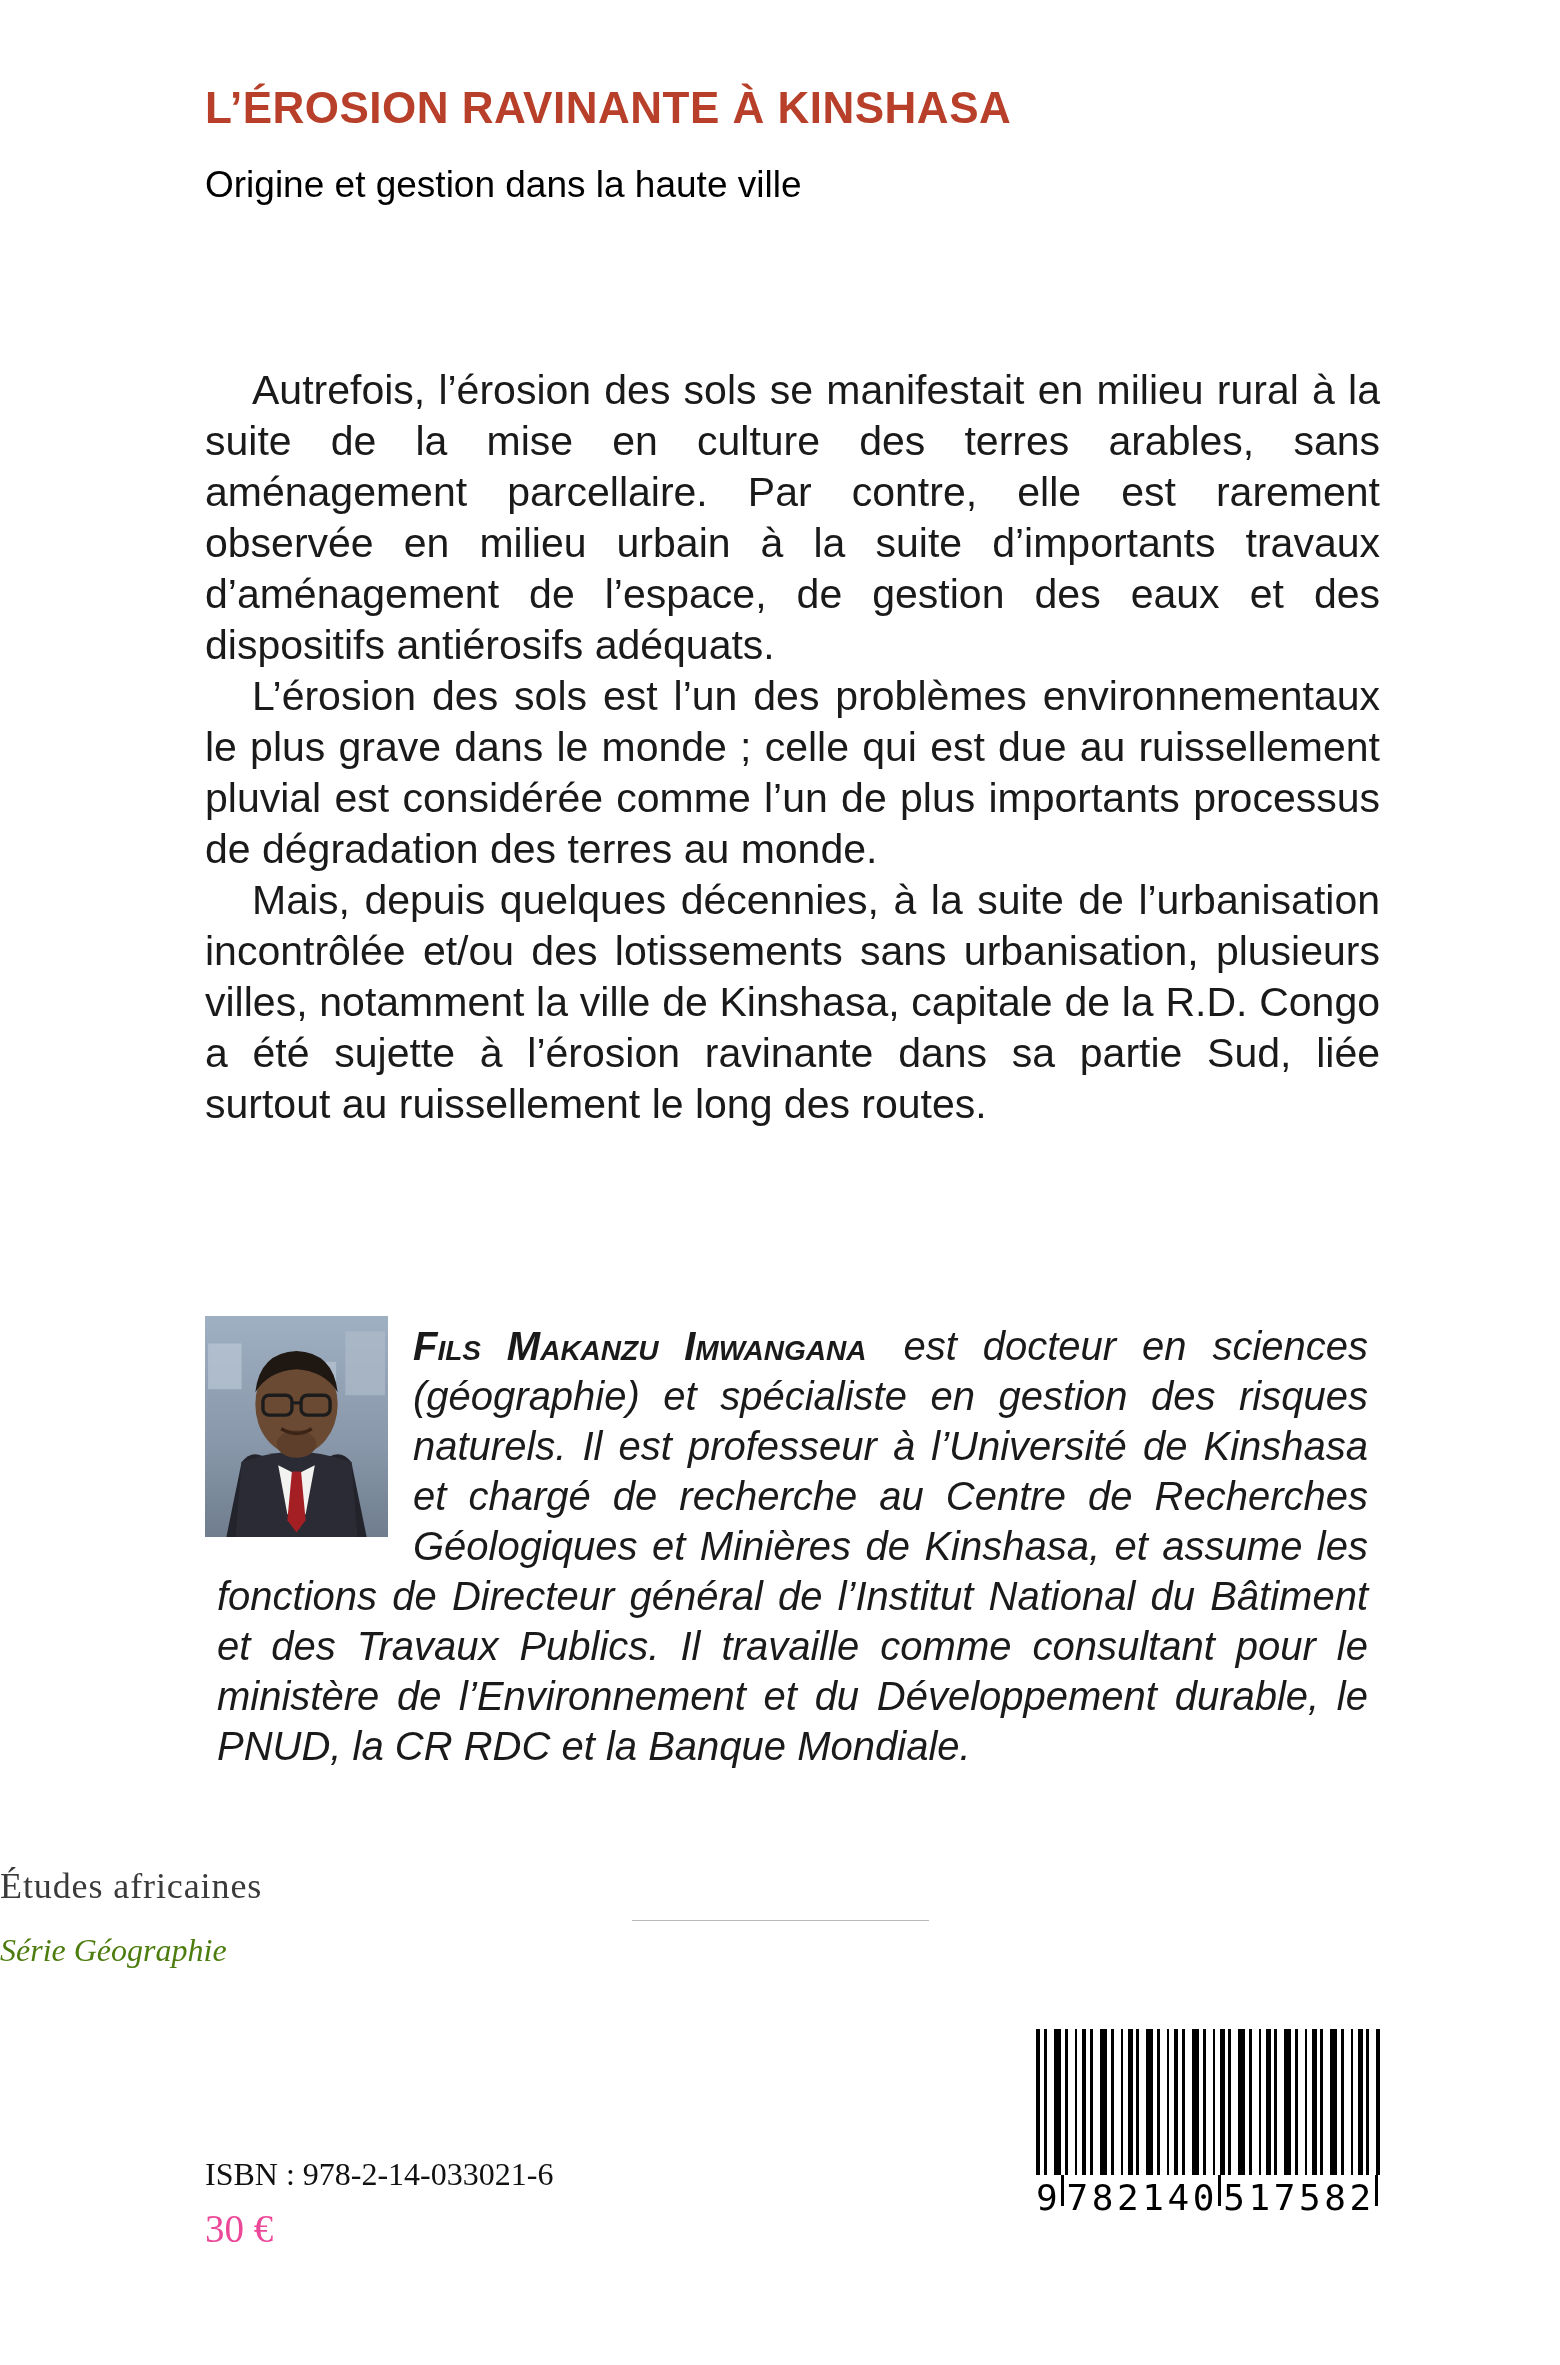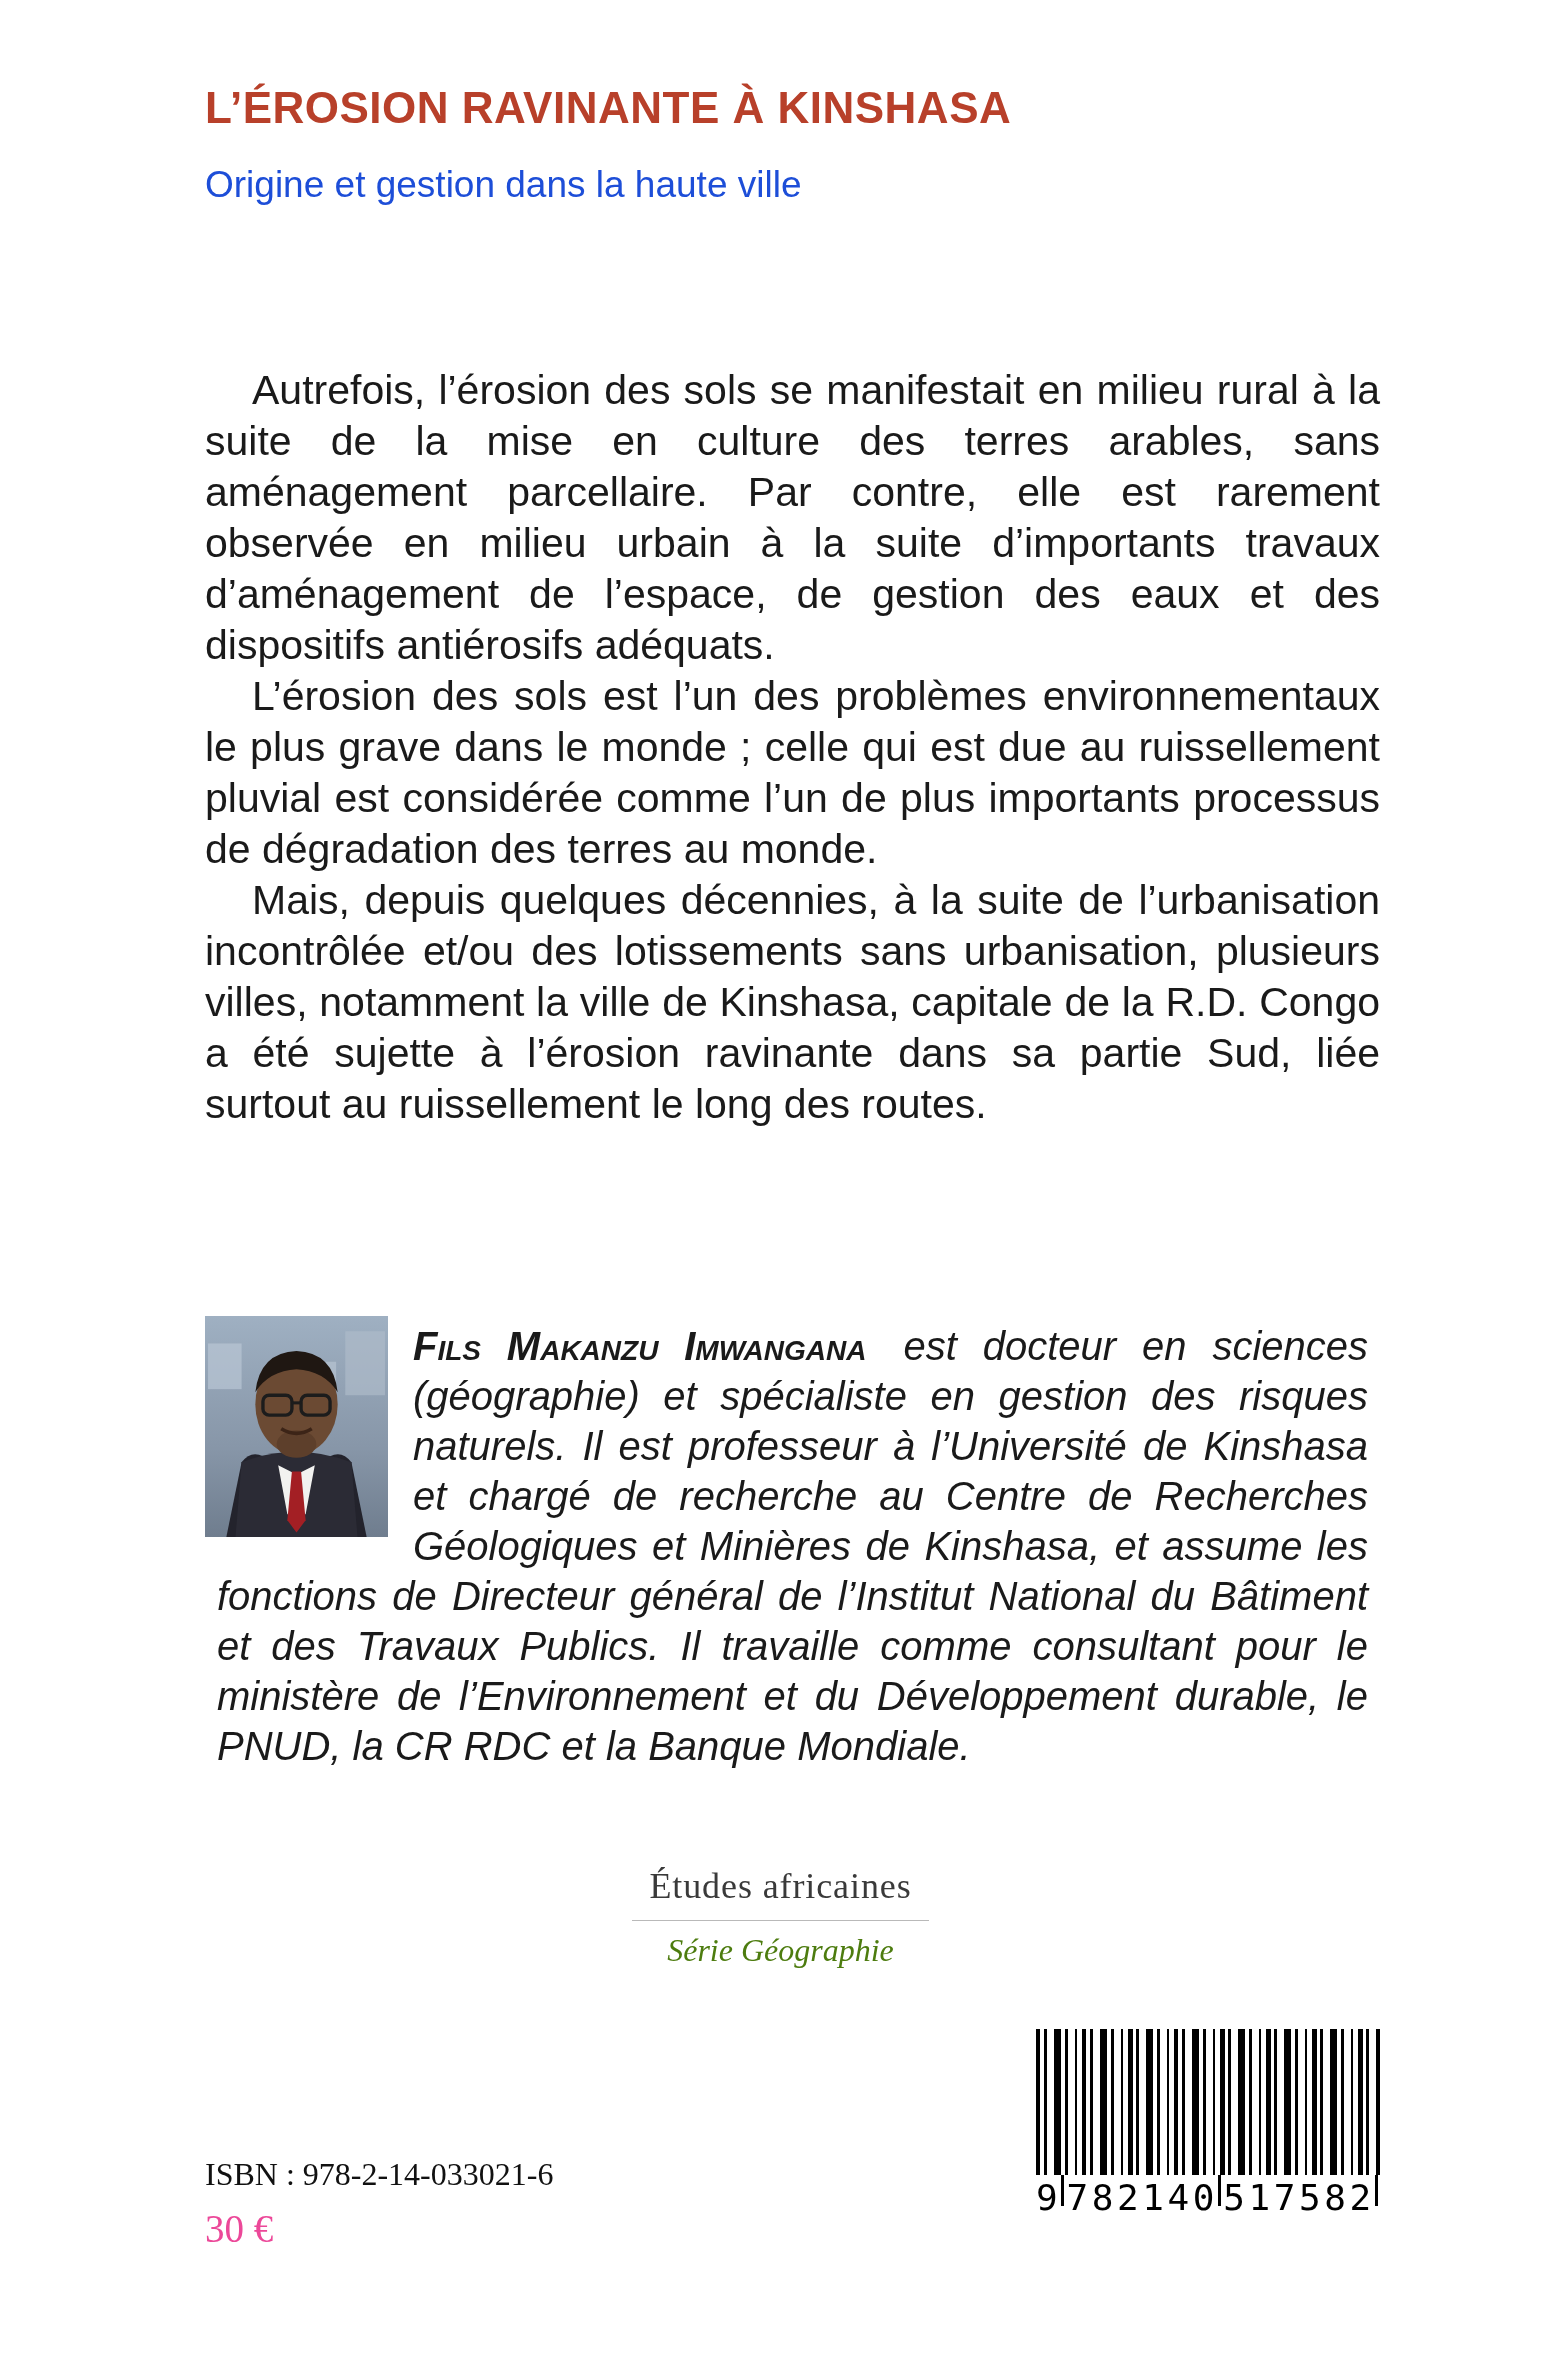--- a/index.html
+++ b/index.html
@@ -22,21 +22,21 @@
     letter-spacing: 0.5px;
     color: #b8402a;
     margin: 0;
   }
   .subtitle {
     position: absolute;
     left: 205px; top: 164px;
     width: 1181px;
     font-size: 37px;
     font-weight: normal;
-    color: #1d4ed8;
+    color: #000000;
     margin: 0;
   }
   .synopsis {
     position: absolute;
     left: 205px; top: 365px;
     width: 1175px;
     font-size: 41px;
     line-height: 51px;
     text-align: justify;
   }
@@ -60,21 +60,21 @@
   }
   .bio .name {
     font-weight: bold;
     font-variant: small-caps;
     margin-right: 0.28em;
   }
   .collection {
     position: absolute;
     left: 0; top: 1865px;
     width: 1561px;
-    text-align: center;
+    text-align: left;
   }
   .collection-name {
     font-family: "Liberation Serif", serif;
     font-size: 36px;
     color: #3a3a3a;
     letter-spacing: 0.9px;
   }
   .collection-rule {
     width: 297px;
     height: 1.8px;

